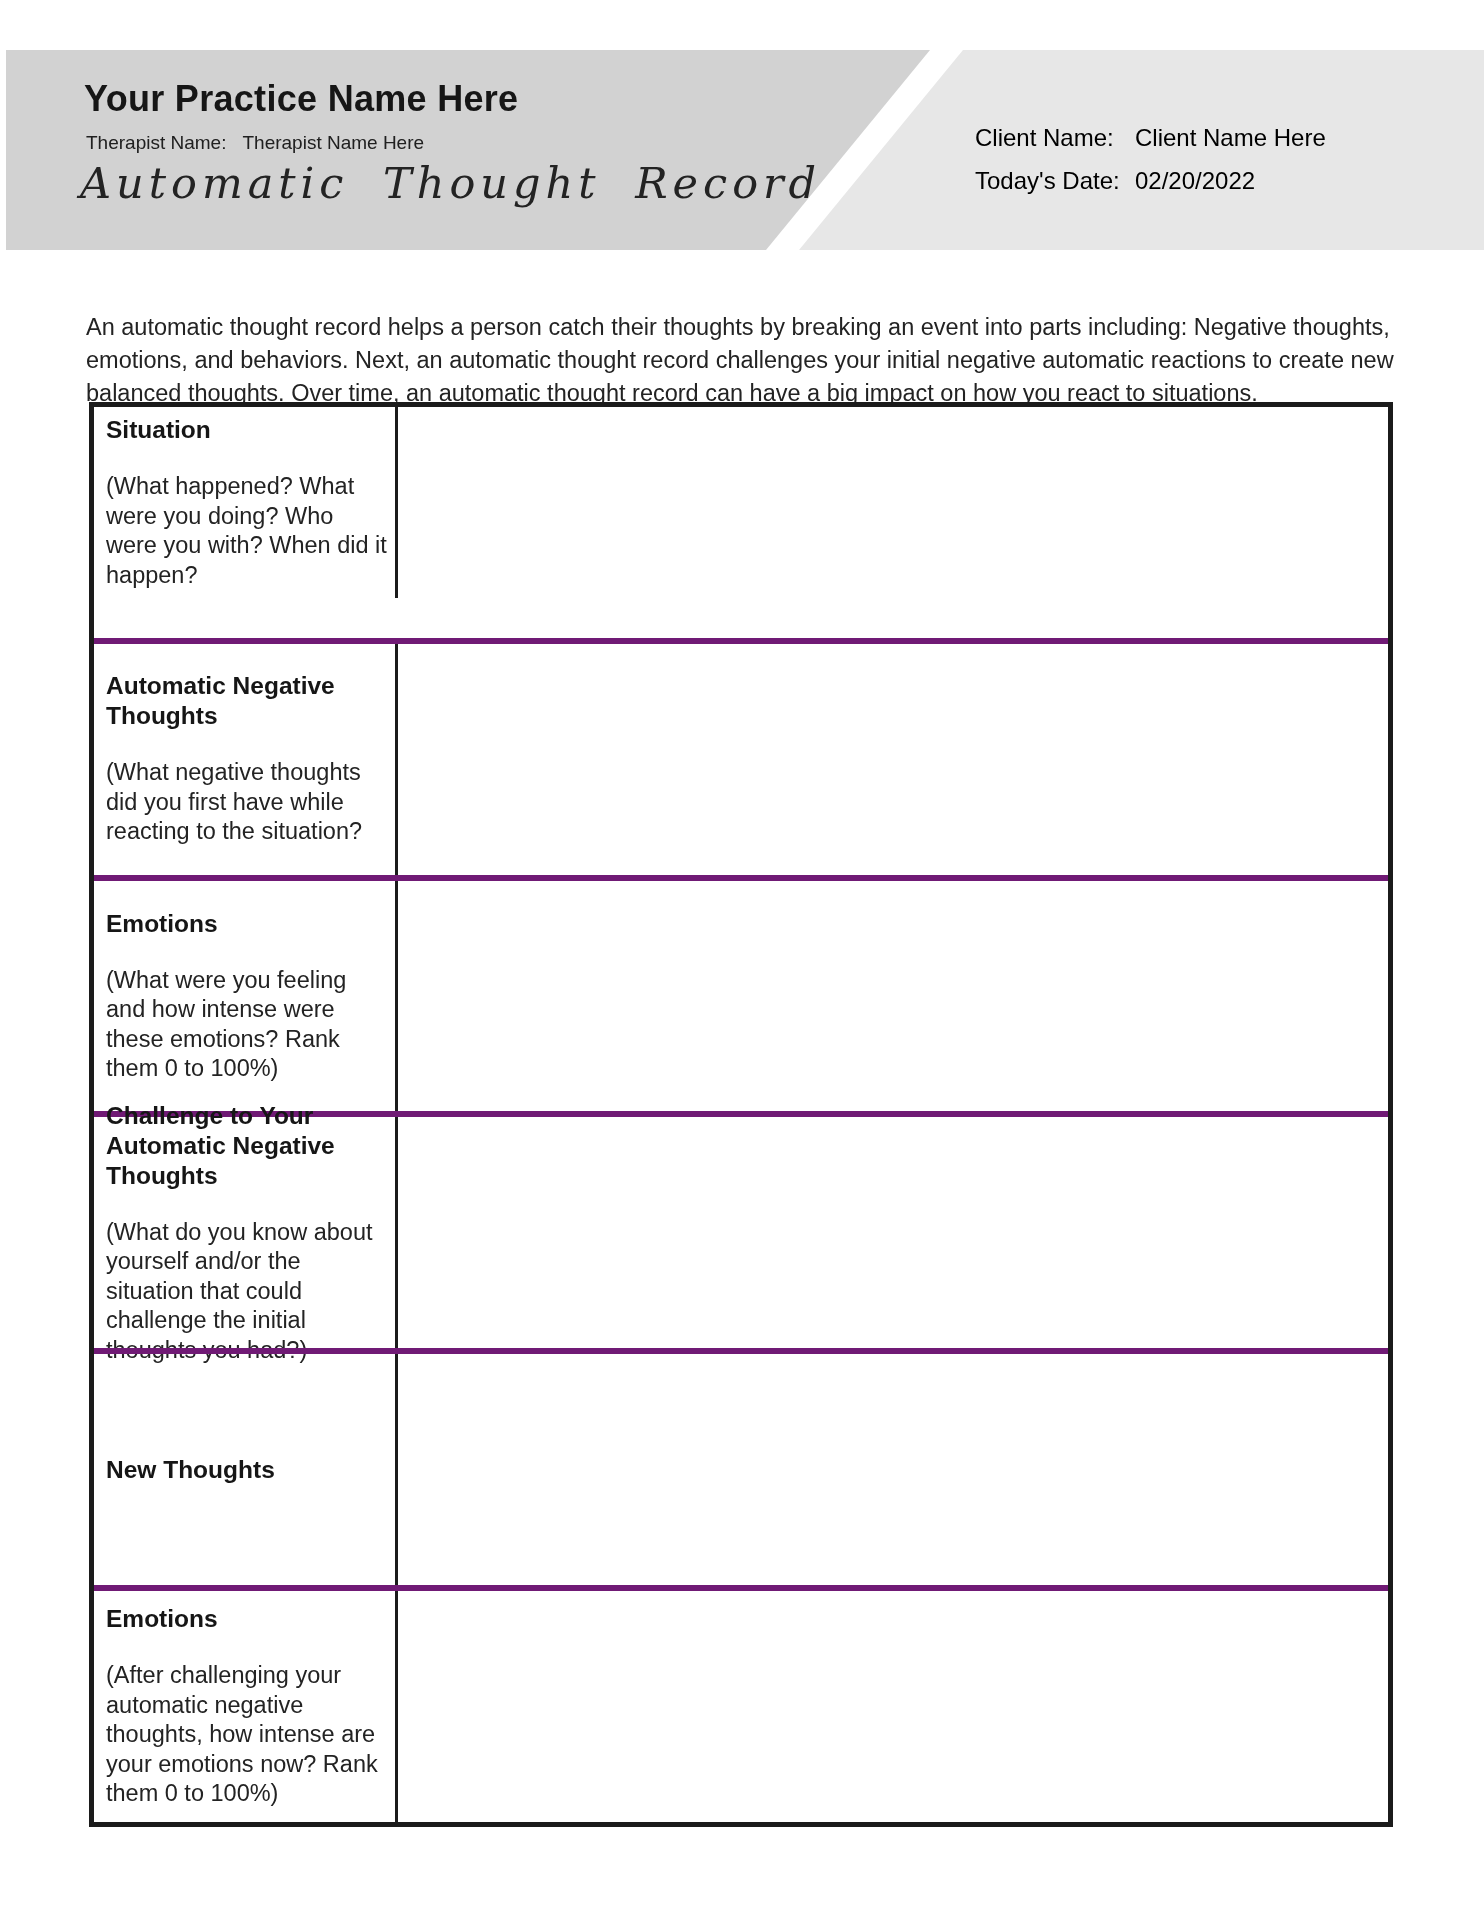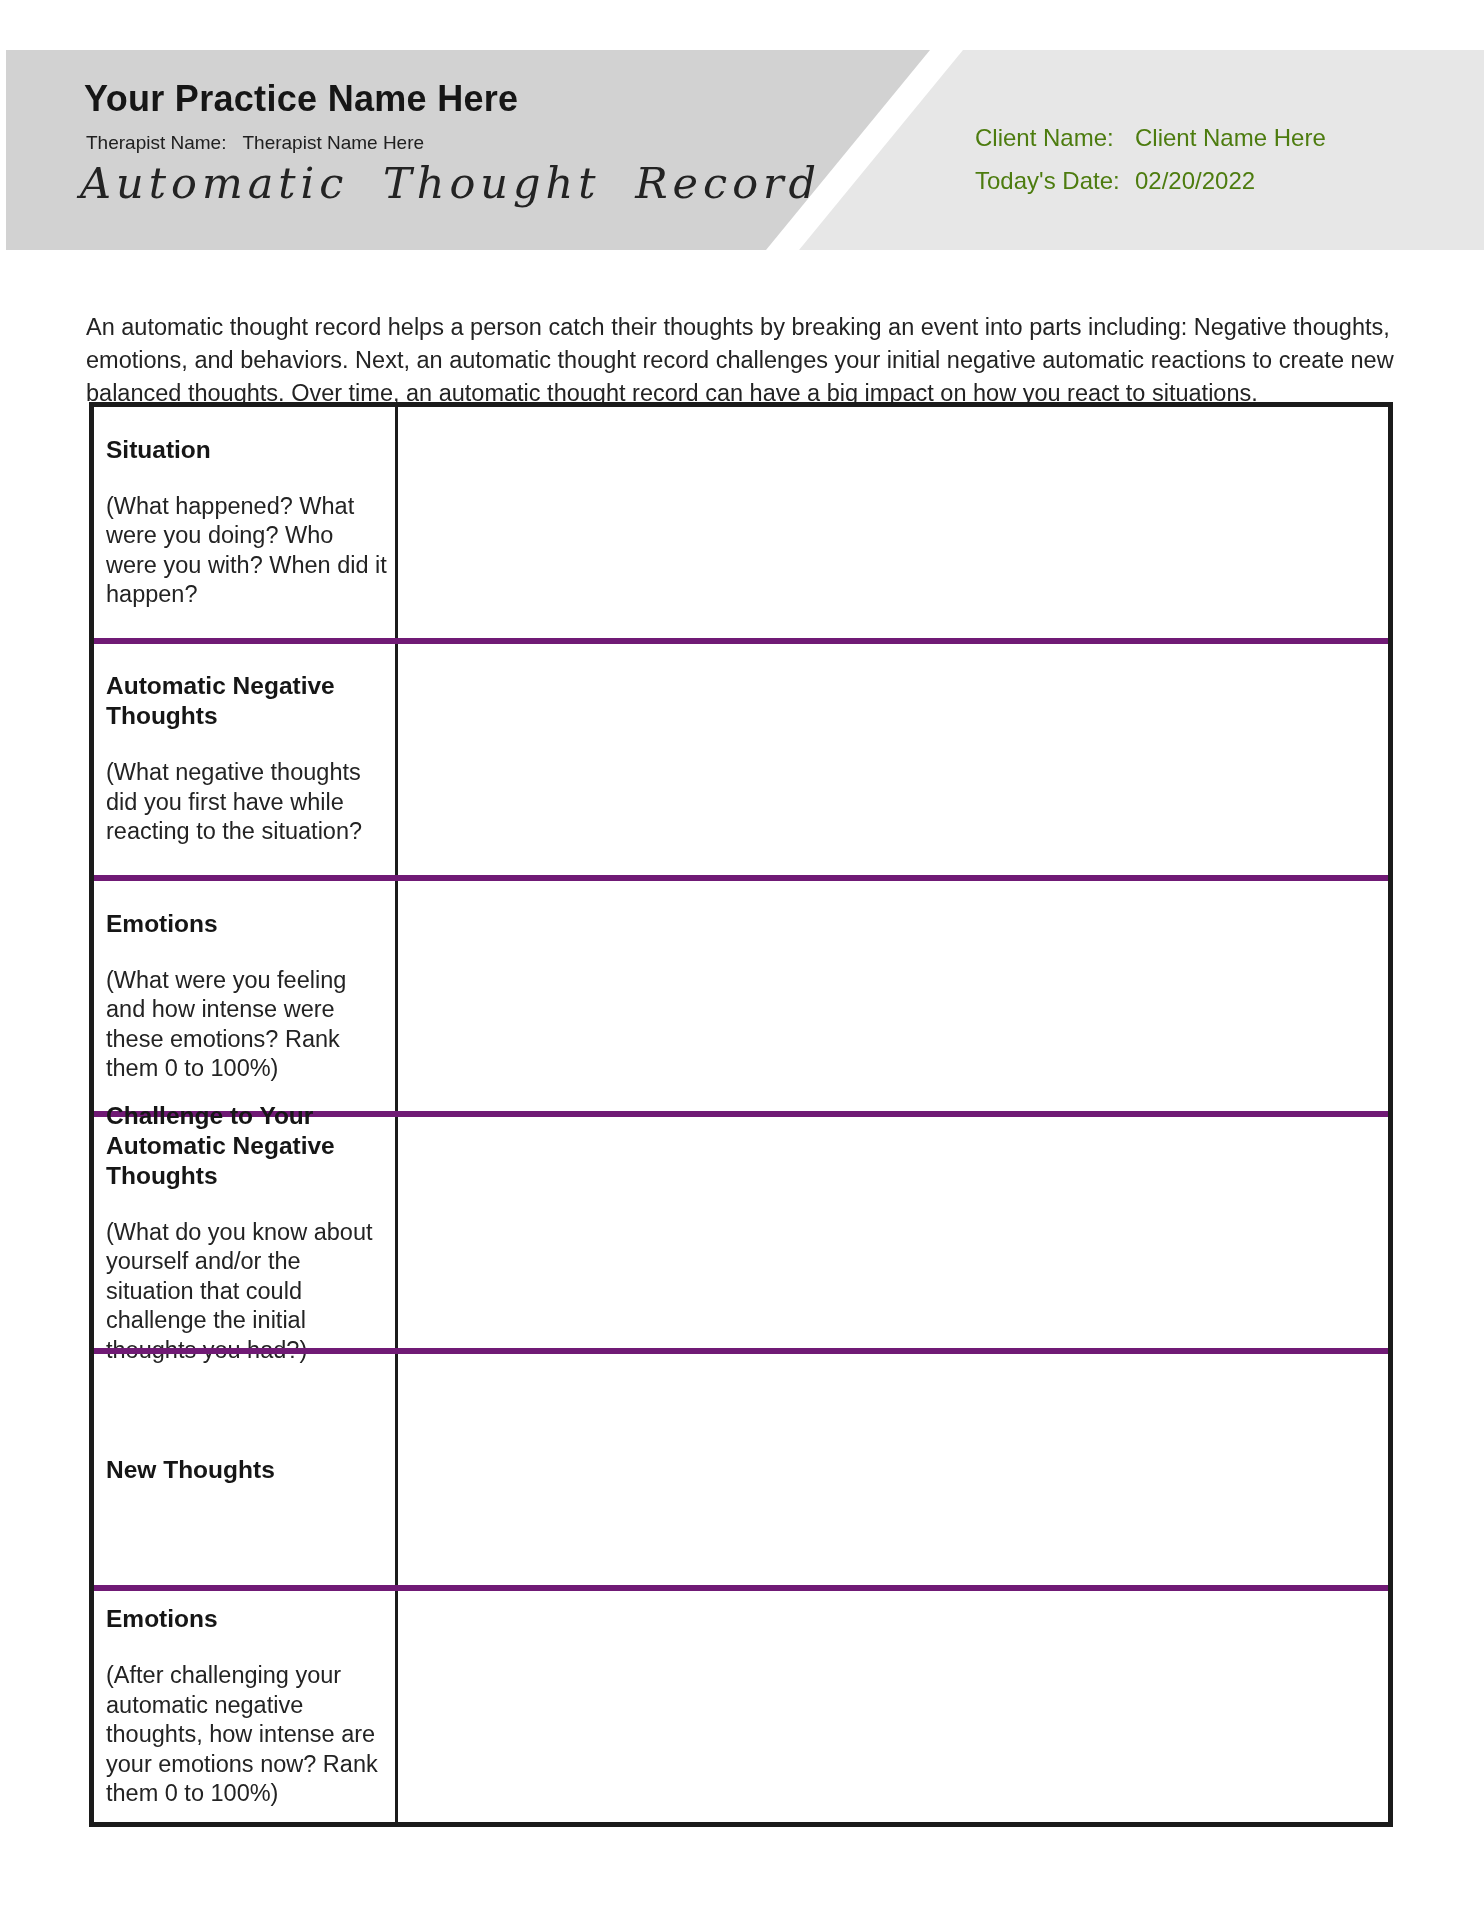--- a/index.html
+++ b/index.html
@@ -31,40 +31,40 @@
   .therapist-line {
     position: absolute; left: 86px; top: 82px;
     font-size: 19px; color: #202020;
   }
   .therapist-line .lbl { margin-right: 16px; }
   .form-title {
     position: absolute; left: 80px; top: 108px;
     font-family: "DejaVu Serif", serif; font-style: italic;
     font-size: 43px; letter-spacing: 5px; word-spacing: 16px; color: #232323;
   }
-  .client-block { position: absolute; left: 975px; top: 74px; font-size: 24px; color: #4d7c0f; }
+  .client-block { position: absolute; left: 975px; top: 74px; font-size: 24px; color: #000000; }
   .client-block .row { margin-bottom: 15px; }
   .client-block .lbl { display: inline-block; width: 160px; }
 
   
   .intro {
     position: absolute; left: 86px; top: 287px; width: 1318px;
     font-size: 23.5px; line-height: 33px; color: #232323;
   }
 
   
   .atr-table {
     position: absolute; left: 89px; top: 402px;
     width: 1304px; height: 1425px;
     border: 5px solid #1b1b1b; box-sizing: border-box;
     display: flex; flex-direction: column;
     background: #ffffff;
   }
   .trow { flex: 1 1 0; display: flex; border-top: 6px solid #701a75; min-height: 0; }
-  .trow:first-child { border-top: none; }
+  .trow:first-child { border-top: none; flex-direction: column; }
   .label-cell {
     width: 304px; box-sizing: border-box;
     border-right: 3px solid #1b1b1b;
     padding: 8px 8px 8px 12px;
     display: flex; flex-direction: column; justify-content: center;
     gap: 27px;
   }
   .row-title { font-size: 24.5px; font-weight: bold; line-height: 30px; color: #161616; }
   .row-prompt { font-size: 23.5px; line-height: 29.5px; color: #232323; }
   .input-cell { flex: 1 1 auto; background: #ffffff; }

